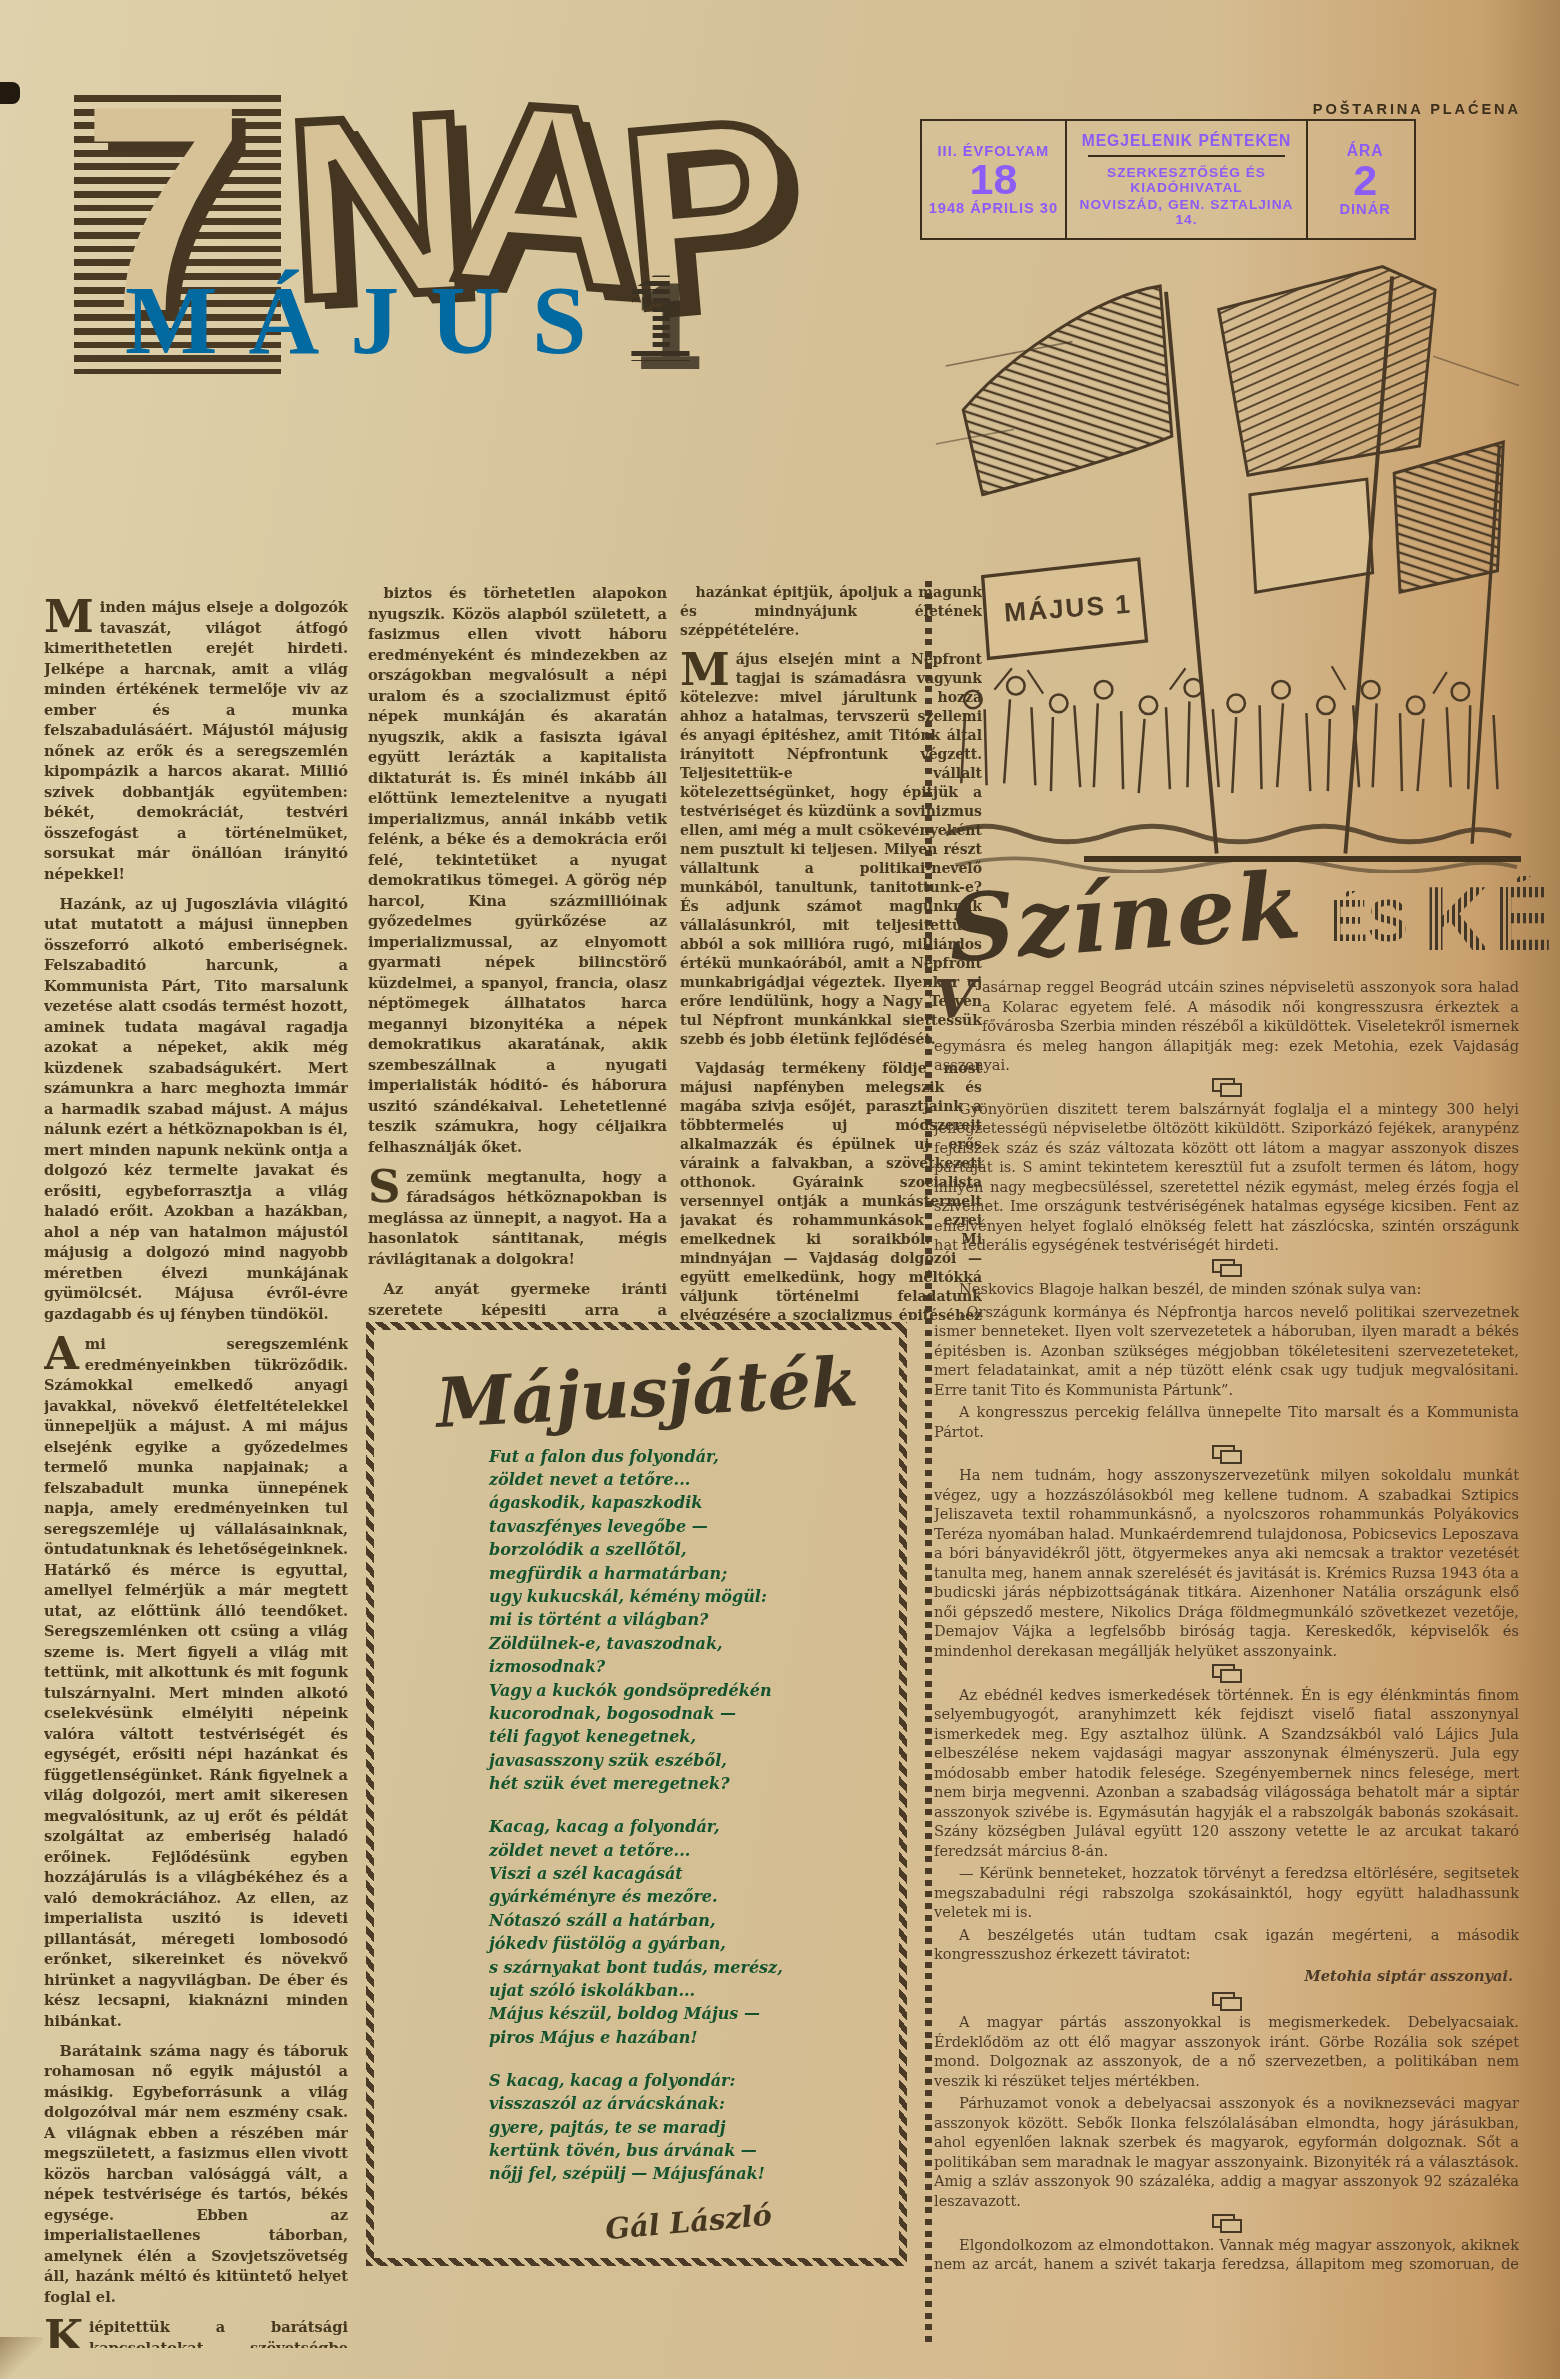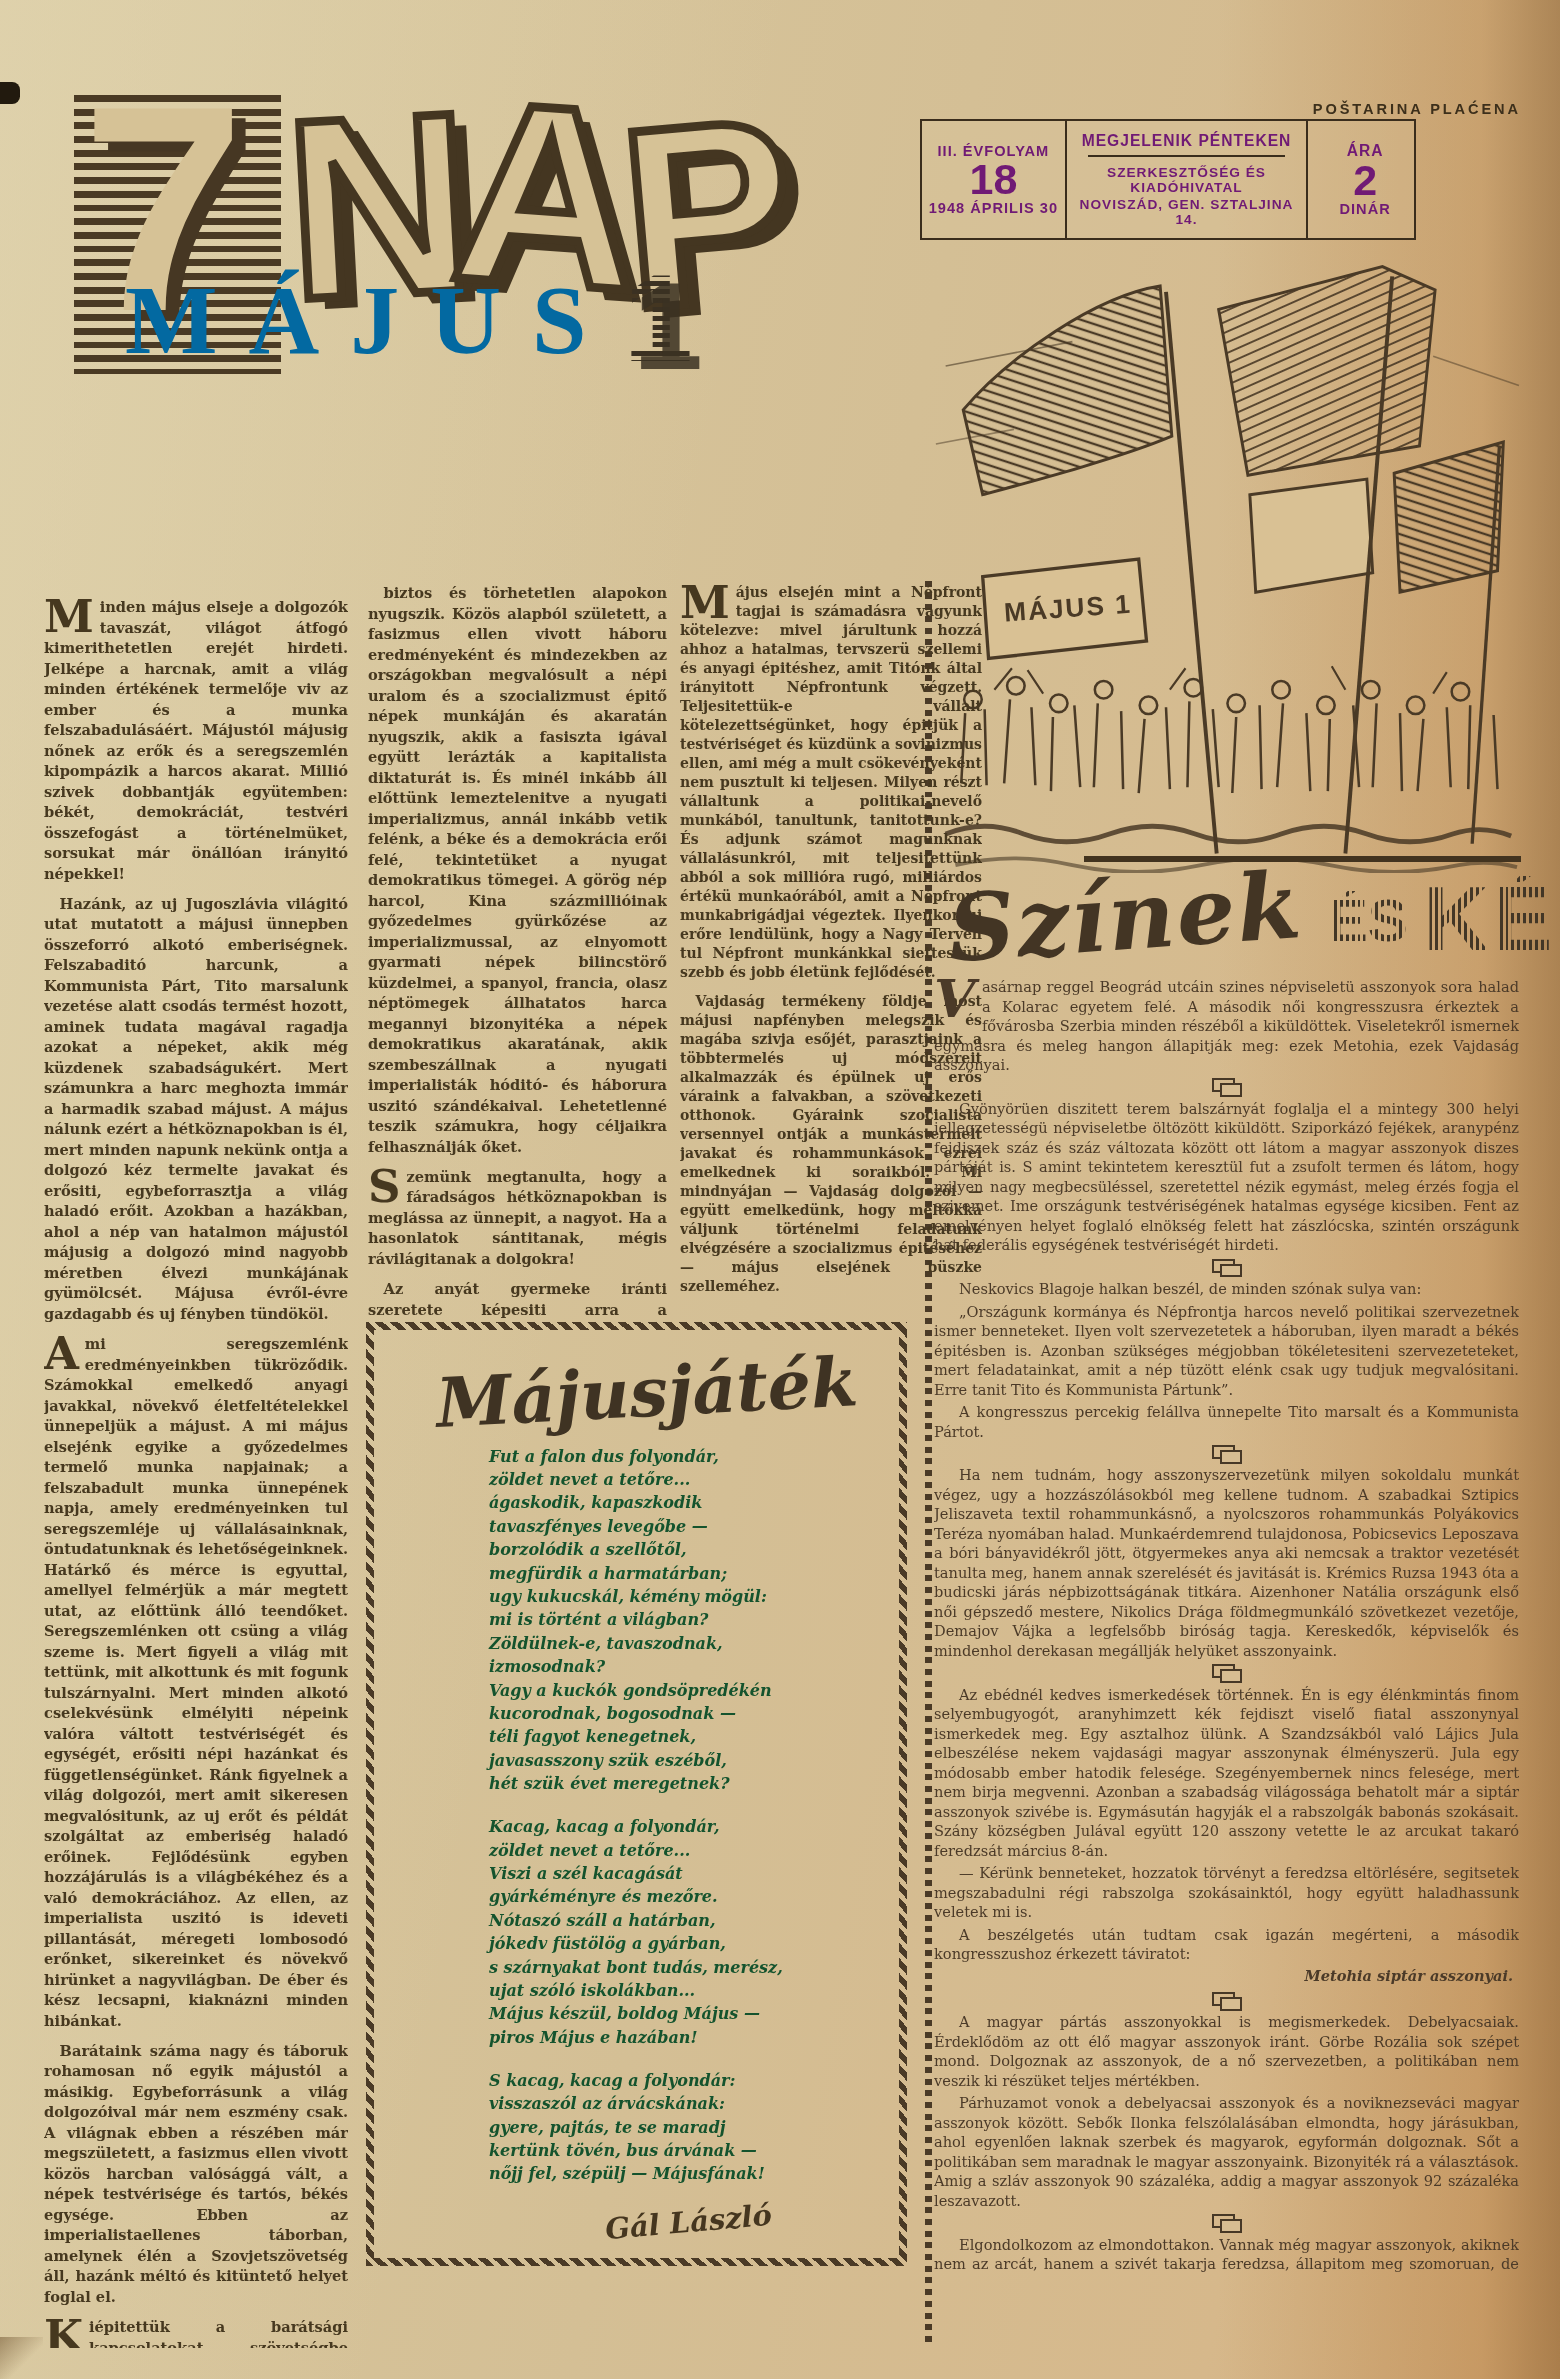--- a/index.html
+++ b/index.html
@@ -33,21 +33,21 @@
     letter-spacing:-17.6px;
   }
   #logoNAP .l-n{transform:rotate(-3deg);}
   #logoNAP .l-a{transform:rotate(4deg) translateY(-11.7px);}
   #logoNAP .l-p{transform:rotate(-5deg) translateY(7.8px);}
   #postage{left:975px;top:101px;width:546px;text-align:right;
     font-family:"Liberation Sans",sans-serif;font-weight:bold;font-size:14.6px;letter-spacing:2.9px;color:#3c2f1b;}
   #infobox{
     left:920px;top:119px;width:492px;height:117px;display:flex;
     border:2.9px solid #3a2d1c;background:rgba(218,200,160,.25);
-    font-family:"Liberation Sans",sans-serif;color:#701a75;text-align:center;
+    font-family:"Liberation Sans",sans-serif;color:#8b5cf6;text-align:center;
   }
   #infobox .cell{display:flex;flex-direction:column;justify-content:center;align-items:center;padding:2px 3.9px;}
   #ib1{width:135px;border-right:2.9px solid #3a2d1c;}
   #ib2{flex:1;border-right:2.9px solid #3a2d1c;}
   #ib3{width:90px;margin-left:8px;}
   .ib-small{font-size:14.6px;font-weight:bold;letter-spacing:1px;}
   .ib-big{font-size:43px;font-weight:bold;line-height:41px;}
   .ib-mid{font-size:15.6px;font-weight:bold;letter-spacing:1px;}
   #ib2 .rule{width:85%;height:0;border-bottom:2.9px solid #3a2d1c;margin:4.9px 0 6.8px 0;}
   #ib2 .ib-small{font-size:13.7px;margin-top:2px;}
@@ -228,20 +228,21 @@
     <p class="para has-dc"><span class="dc">A</span> mi seregszemlénk eredményeinkben tükröződik. Számokkal emelkedő anyagi javakkal, növekvő életfeltételekkel ünnepeljük a májust. A mi május elsejénk egyike a győzedelmes termelő munka napjainak; a felszabadult munka ünnepének napja, amely eredményeinken tul seregszemléje uj vállalásainknak, öntudatunknak és lehetőségeinknek. Határkő és mérce is egyuttal, amellyel felmérjük a már megtett utat, az előttünk álló teendőket. Seregszemlénken ott csüng a világ szeme is. Mert figyeli a világ mit tettünk, mit alkottunk és mit fogunk tulszárnyalni. Mert minden alkotó cselekvésünk elmélyiti népeink valóra váltott testvériségét és egységét, erősiti népi hazánkat és függetlenségünket. Ránk figyelnek a világ dolgozói, mert amit sikeresen megvalósitunk, az uj erőt és példát szolgáltat az emberiség haladó erőinek. Fejlődésünk egyben hozzájárulás is a világbékéhez és a való demokráciához. Az ellen, az imperialista uszitó is ideveti pillantását, méregeti lombosodó erőnket, sikereinket és növekvő hirünket a nagyvilágban. De éber és kész lecsapni, kiaknázni minden hibánkat.</p>
     <p class="para">Barátaink száma nagy és táboruk rohamosan nő egyik májustól a másikig. Egybeforrásunk a világ dolgozóival már nem eszmény csak. A világnak ebben a részében már megszületett, a fasizmus ellen vivott közös harcban valósággá vált, a népek testvérisége és tartós, békés egysége. Ebben az imperialistaellenes táborban, amelynek élén a Szovjetszövetség áll, hazánk méltó és kitüntető helyet foglal el.</p>
     <p class="para has-dc"><span class="dc">K</span>iépitettük a barátsági kapcsolatokat, szövetségbe füződtünk a szabad emberek szabad hazáival, a világ erősödő demokratikus békefrontjával. A hatalmas Szovjetszövetséggel a történelemben példátlanul álló barátságban élnek népeink és mi sem természetesebb, hogy ilyenkor május elsején szeretettel és megbecsüléssel fordulunk felé és fordulunk a velünk együttesen épülő demokráciák felé. Népfrontunkat és a szocializmus épitését vezető Kommunista Párt üdvözlő jelszavai mindnyájunk érzését juttatták kifejezésre, amikor a szomszéd országok népeinek: Magyarországnak, Albániának, Romániának és Bulgáriának és a távolabb fekvő, de velünk egybeforrt népi demokráciáknak Csehszlovákiának és Lengyelországnak küldött üdvözletet. Ez a barátság és szövetség</p>
   </div>
 <div id="col2" class="col">
     <p class="para">biztos és törhetetlen alapokon nyugszik. Közös alapból született, a fasizmus ellen vivott háboru eredményeként és mindezekben az országokban megvalósult a népi uralom és a szocializmust épitő népek munkáján és akaratán nyugszik, akik a fasiszta igával együtt lerázták a kapitalista diktaturát is. És minél inkább áll előttünk lemeztelenitve a nyugati imperializmus, annál inkább vetik felénk, a béke és a demokrácia erői felé, tekintetüket a nyugat demokratikus tömegei. A görög nép harcol, Kina százmillióinak győzedelmes gyürkőzése az imperializmussal, az elnyomott gyarmati népek bilincstörő küzdelmei, a spanyol, francia, olasz néptömegek állhatatos harca megannyi bizonyitéka a népek demokratikus akaratának, akik szembeszállnak a nyugati imperialisták hóditó- és háborura uszitó szándékaival. Lehetetlenné teszik számukra, hogy céljaikra felhasználják őket.</p>
     <p class="para has-dc"><span class="dc">S</span>zemünk megtanulta, hogy a fáradságos hétköznapokban is meglássa az ünnepit, a nagyot. Ha a hasonlatok sántitanak, mégis rávilágitanak a dolgokra!</p>
     <p class="para">Az anyát gyermeke iránti szeretete képesiti arra a mindennapos fárasztó kicsiségekben elvesző nagy nevelő és gondozó munkára, hogy a belőle fakadt életet felnevelje. Igy késztet bennünket öntudatos szeretetünk ötéves tervünk megvalósitására a hétköznapok fárasztó munkájában. Mert tudjuk, hogy áldozatos és véres harcban született</p>
   </div>
 <div id="col3" class="col">
+    <p class="para">hazánkat épitjük, ápoljuk a magunk és mindnyájunk életének széppétételére.</p>
     <p class="para has-dc"><span class="dc">M</span>ájus elsején mint a Népfront tagjai is számadásra vagyunk kötelezve: mivel járultunk hozzá ahhoz a hatalmas, tervszerü szellemi és anyagi épitéshez, amit Titónk által irányitott Népfrontunk végzett. Teljesitettük-e vállalt kötelezettségünket, hogy épitjük a testvériséget és küzdünk a sovinizmus ellen, ami még a mult csökevényeként nem pusztult ki teljesen. Milyen részt vállaltunk a politikai-nevelő munkából, tanultunk, tanitottunk-e? És adjunk számot magunknak vállalásunkról, mit teljesitettünk abból a sok millióra rugó, milliárdos értékü munkaórából, amit a Népfront munkabrigádjai végeztek. Ilyenkor uj erőre lendülünk, hogy a Nagy Terven tul Népfront munkánkkal siettessük szebb és jobb életünk fejlődését.</p>
     <p class="para">Vajdaság termékeny földje most májusi napfényben melegszik és magába szivja esőjét, parasztjaink a többtermelés uj módszereit alkalmazzák és épülnek uj erős váraink a falvakban, a szövetkezeti otthonok. Gyáraink szocialista versennyel ontják a munkástermelt javakat és rohammunkások ezrei emelkednek ki soraikból. Mi mindnyájan — Vajdaság dolgozói — együtt emelkedünk, hogy méltókká váljunk történelmi feladatunk elvégzésére a szocializmus épitéséhez — május elsejének büszke szelleméhez.</p>
   </div>
 
 <div id="poembox" class="abs">
   <div id="poemtitle">Májusjáték</div>
   <div id="poemstanzas">
       <div class="stanza">
         <div class="pline">Fut a falon dus folyondár,</div>
         <div class="pline">zöldet nevet a tetőre...</div>

